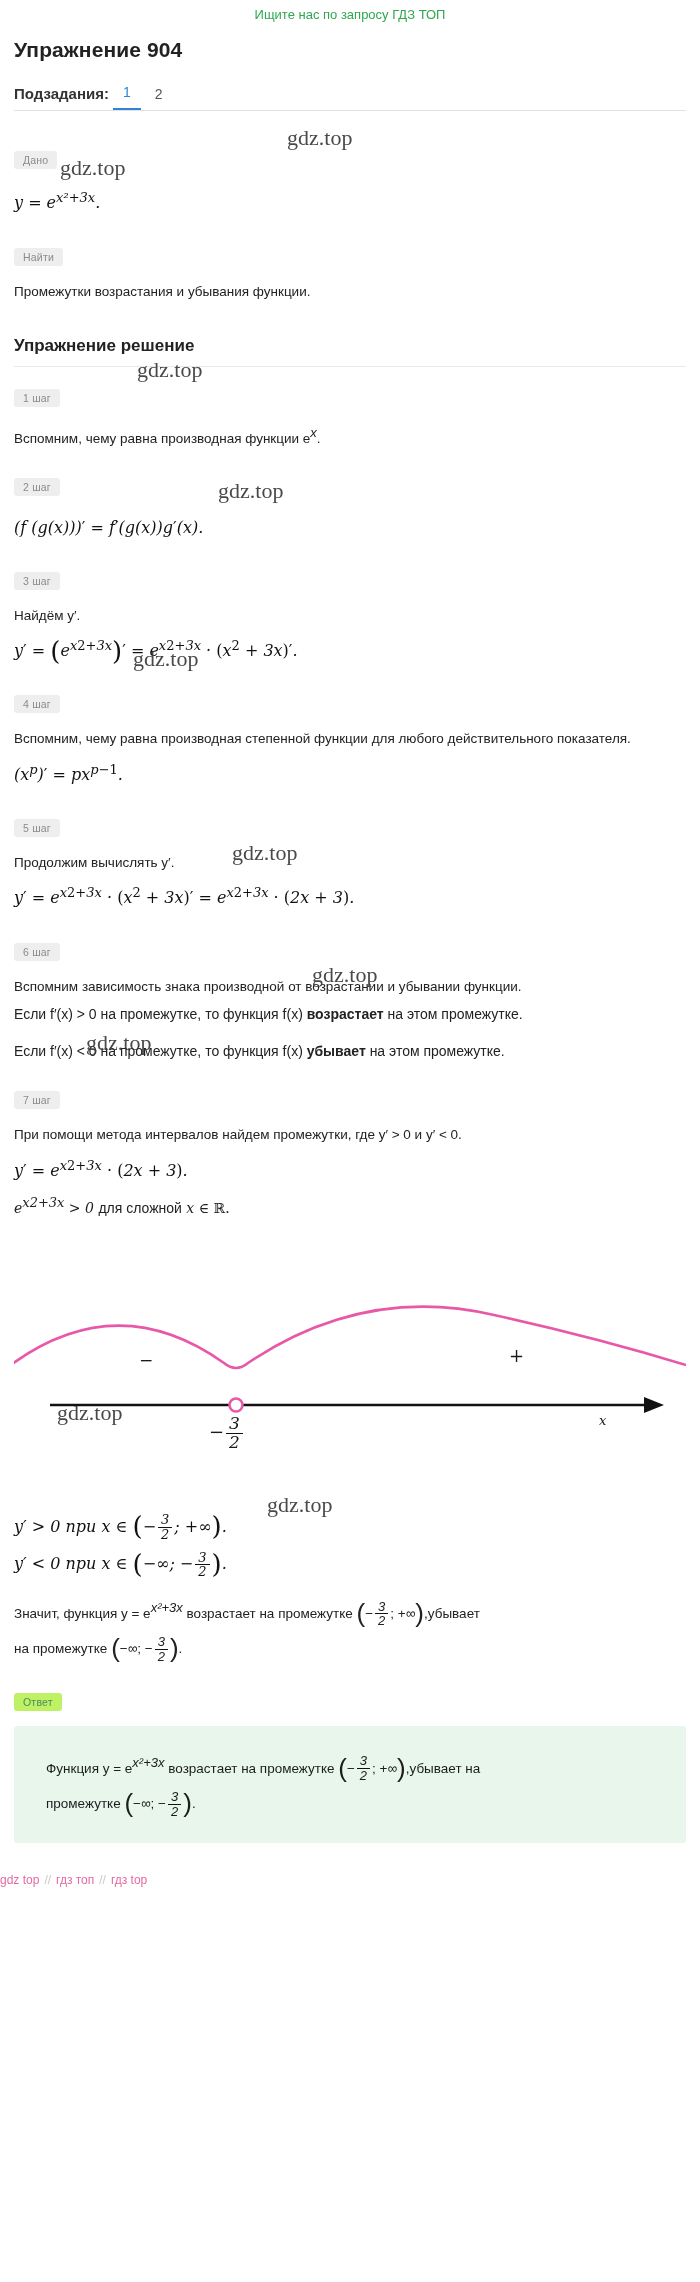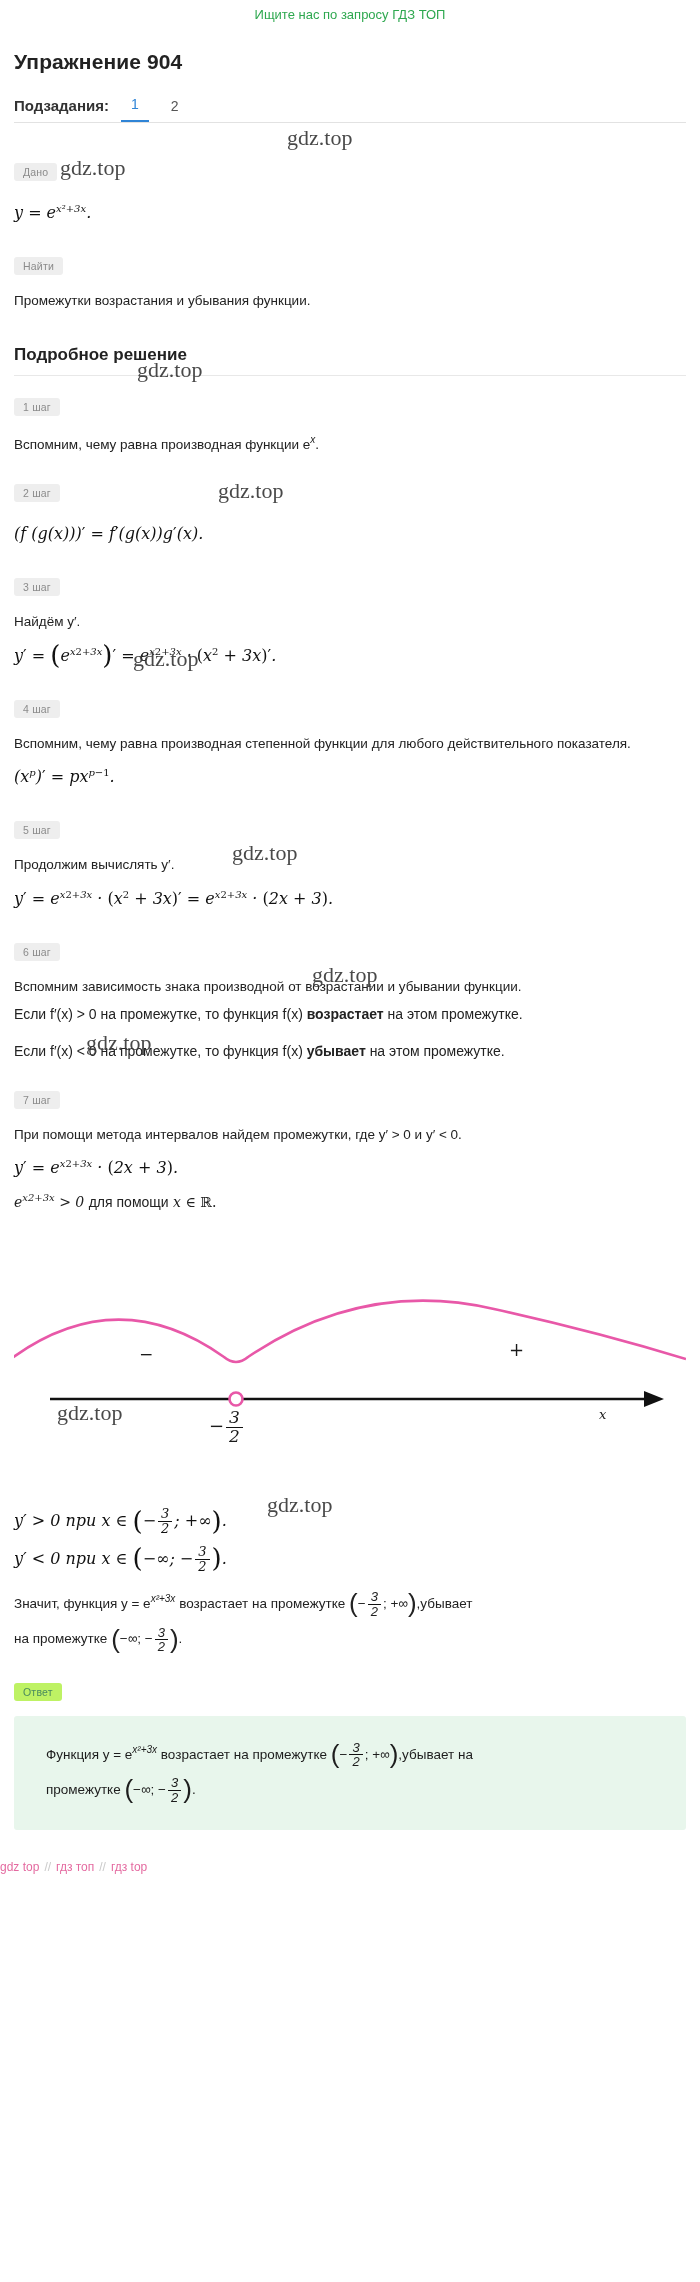--- a/index.html
+++ b/index.html
@@ -25,28 +25,28 @@
     text-align: center;
     padding: 7px 0 6px 0;
     font-size: 13px;
     color: #2ea84f;
   }
   .topbar a { color: #2ea84f; text-decoration: none; }
   .content { padding: 0 14px; }
   h1.title {
     font-size: 21px;
     font-weight: bold;
-    margin: 22px 0 18px 0;
+    margin: 10px 0 18px 0;
     color: #222;
     letter-spacing: 0.1px;
   }
   .subtasks-row {
     display: flex;
     align-items: flex-end;
-    gap: 12px;
+    gap: 4px;
     border-bottom: 1px solid #e2e2e2;
     padding-bottom: 0;
     margin-bottom: 18px;
   }
   .subtasks-label {
     font-size: 15px;
     font-weight: bold;
     color: #333;
     padding-bottom: 8px;
   }
@@ -84,21 +84,21 @@
   .math {
     font-family: "DejaVu Serif", "Liberation Serif", serif;
     font-style: italic;
     font-size: 16px;
     color: #111;
     margin: 9px 0 9px 0;
     line-height: 1.7;
   }
   .math .up { font-style: normal; }
   sup.e {
-    font-size: 10px;
+    font-size: 13px;
     font-style: italic;
     vertical-align: super;
   }
   h2.solution {
     font-size: 17px;
     font-weight: bold;
     margin: 34px 0 4px 0;
     color: #222;
   }
   .hr {
@@ -179,21 +179,21 @@
     
     <div class="chip">Дано</div>
     <div class="math">
       <span>y = e</span><sup class="e">x²+3x</sup><span>.</span>
     </div>
 
     
     <div class="chip">Найти</div>
     <div class="para">Промежутки возрастания и убывания функции.</div>
 
-    <h2 class="solution">Подробное решение</h2>
+    <h2 class="solution">Упражнение решение</h2>
     <hr class="hr">
 
     
     <div class="chip">1 шаг</div>
     <div class="para">
       <span>Вспомним, чему равна производная функции e</span><sup class="e">x</sup><span>.</span>
     </div>
 
     
     <div class="chip">2 шаг</div>
@@ -232,21 +232,21 @@
       <span>Если f′(x) &lt; 0 на промежутке, то функция f(x) </span><b>убывает</b><span> на этом промежутке.</span>
     </div>
 
     
     <div class="chip">7 шаг</div>
     <div class="para">При помощи метода интервалов найдем промежутки, где y′ &gt; 0 и y′ &lt; 0.</div>
     <div class="math">
       y<span class="up">′</span> = e<sup class="e">x<span class="up">2</span>+3x</sup> · <span class="up">(</span>2x + 3<span class="up">)</span>.
     </div>
     <div class="para" style="font-family:'DejaVu Serif',serif; font-size:14px;">
-      <span style="font-style:italic;">e<sup class="e">x<span class="up">2</span>+3x</sup> &gt; 0</span> <span style="font-family:'Liberation Sans',sans-serif;">для помощи</span> <span style="font-style:italic;">x</span> ∈ ℝ.
+      <span style="font-style:italic;">e<sup class="e">x<span class="up">2</span>+3x</sup> &gt; 0</span> <span style="font-family:'Liberation Sans',sans-serif;">для сложной</span> <span style="font-style:italic;">x</span> ∈ ℝ.
     </div>
 
     
     <div class="figure">
       <svg width="672" height="200" viewBox="0 0 672 200">
 
         <path d="M -10 125 Q 100 40 210 118 Q 222 128 234 118 Q 350 40 480 70 Q 580 92 672 120" fill="none" stroke="#e858a8" stroke-width="2.6"></path>
 
         <line x1="36" y1="160" x2="630" y2="160" stroke="#111" stroke-width="2.6"></line>
         <polygon points="630,152 650,160 630,168" fill="#111"></polygon>

